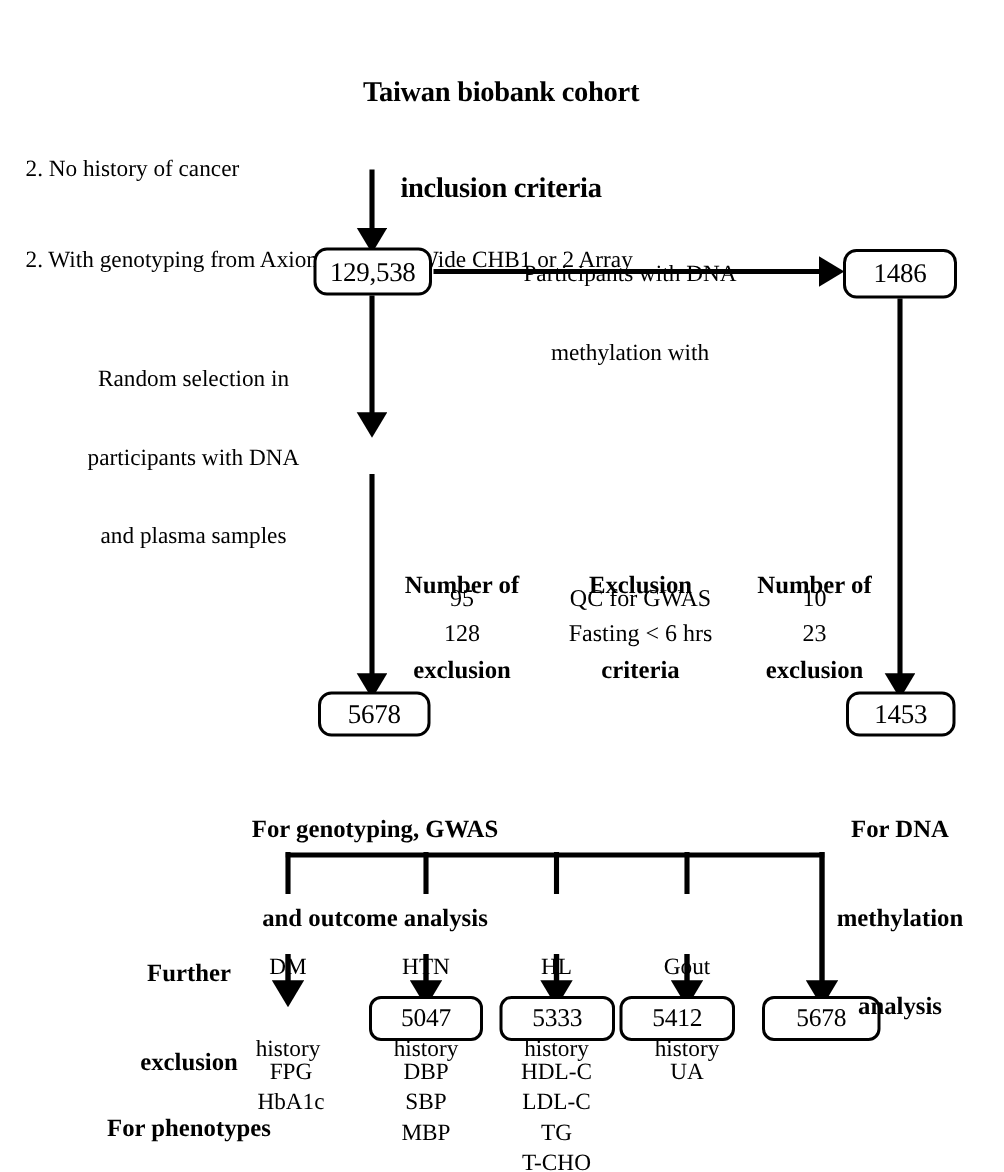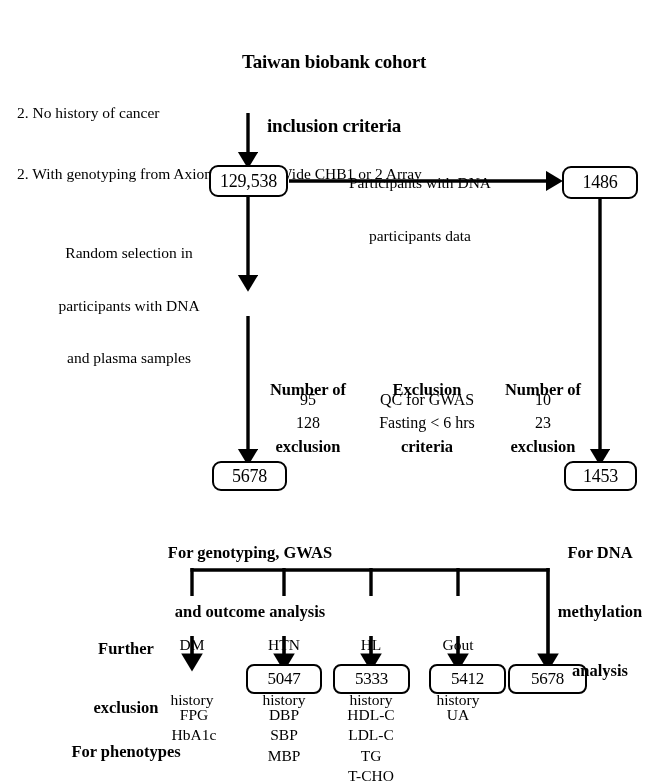--- a/index.html
+++ b/index.html
@@ -189,27 +189,27 @@
 
   <div class="node" style="left:212px; top:461px; width:75px; height:30px;">5678</div>
 
   <div class="node" style="left:564px; top:461px; width:73px; height:30px;">1453</div>
 
 
   <div class="node small" style="left:246px; top:664px; width:76px; height:30px;">5047</div>
 
   <div class="node small" style="left:333px; top:664px; width:77px; height:30px;">5333</div>
 
-  <div class="node small" style="left:429px; top:664px; width:77px; height:30px;">5412</div>
+  <div class="node small" style="left:413px; top:664px; width:77px; height:30px;">5412</div>
 
   <div class="node small" style="left:508px; top:664px; width:79px; height:30px;">5678</div>
 
   <div class="txt ctr" id="label-methylation">
     <div>Participants with DNA</div>
-    <div>participants data</div>
+    <div>methylation with</div>
   </div>
 
   <div class="txt ctr" id="label-random">
     <div>Random selection in</div>
     <div>participants with DNA</div>
     <div>and plasma samples</div>
   </div>
 
   <div class="txt ctr excl-head" id="excl-h1">
     <div>Number of</div>

